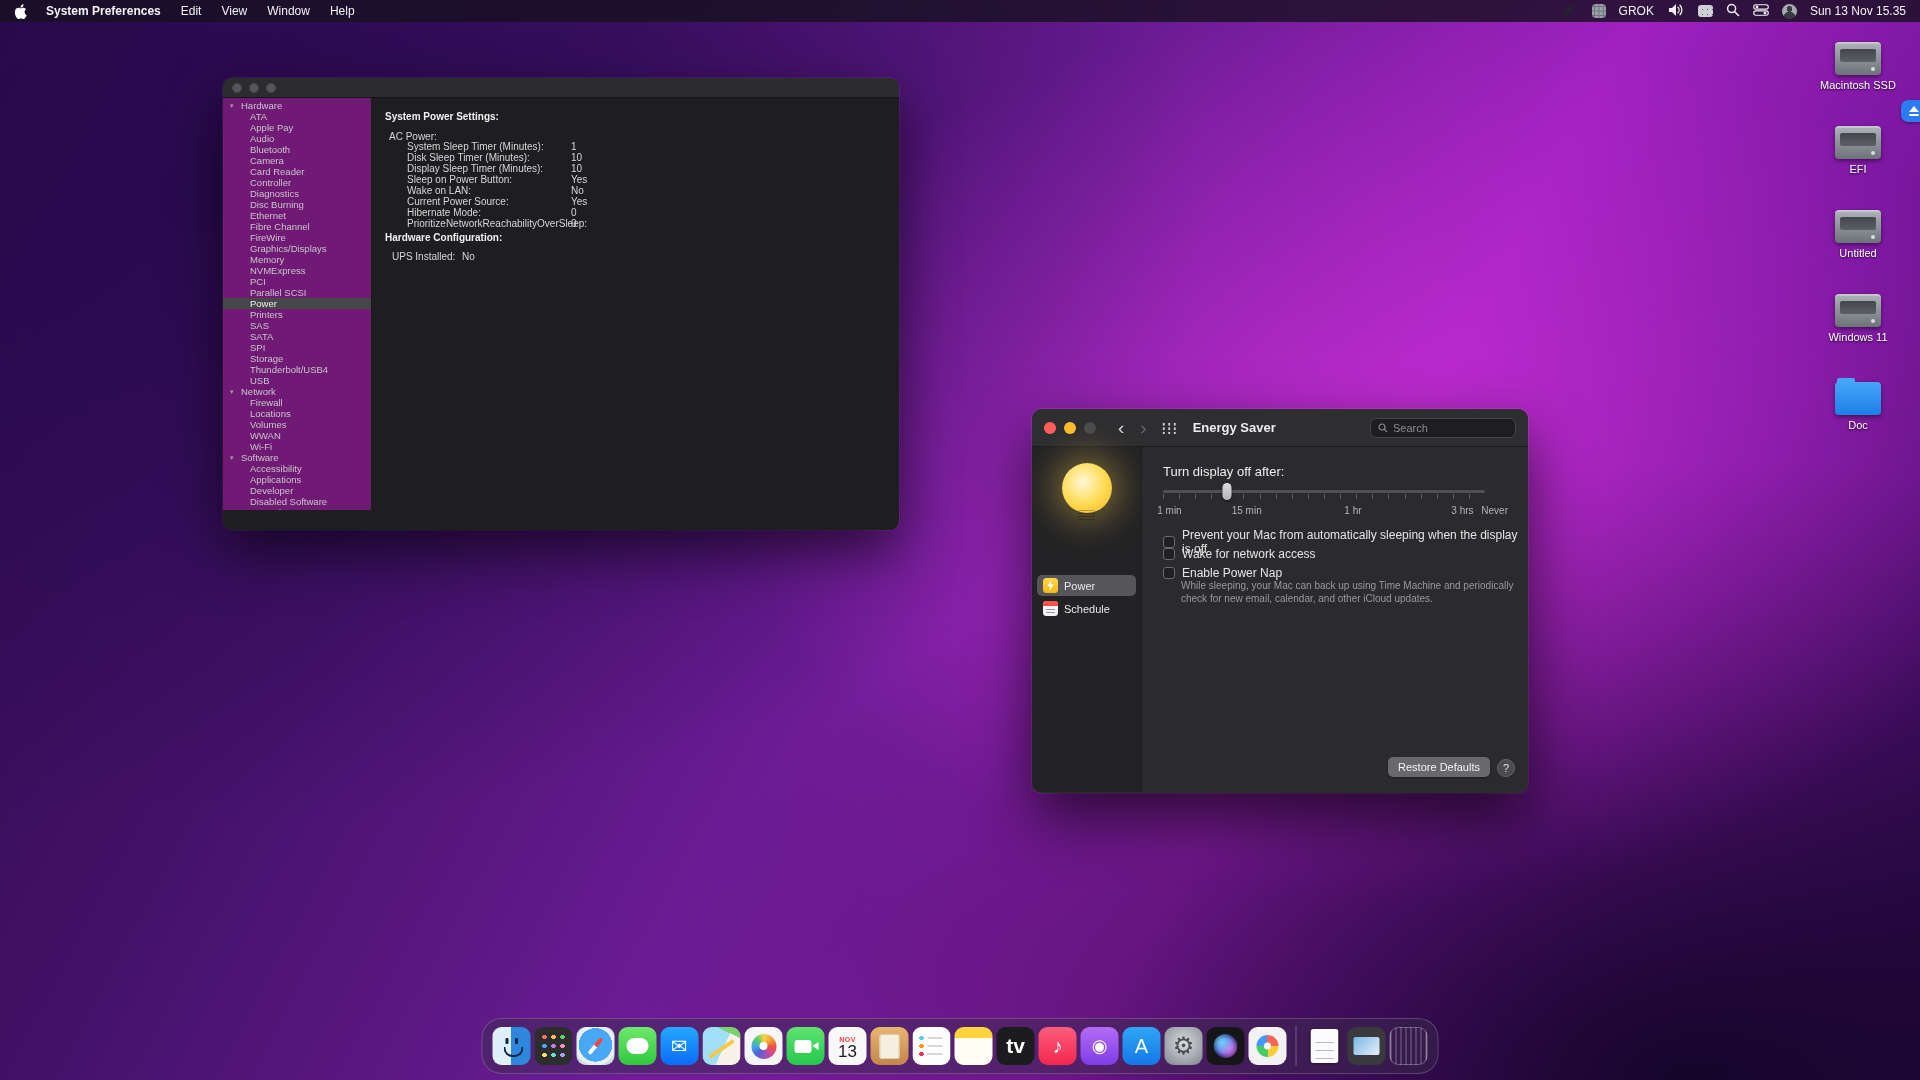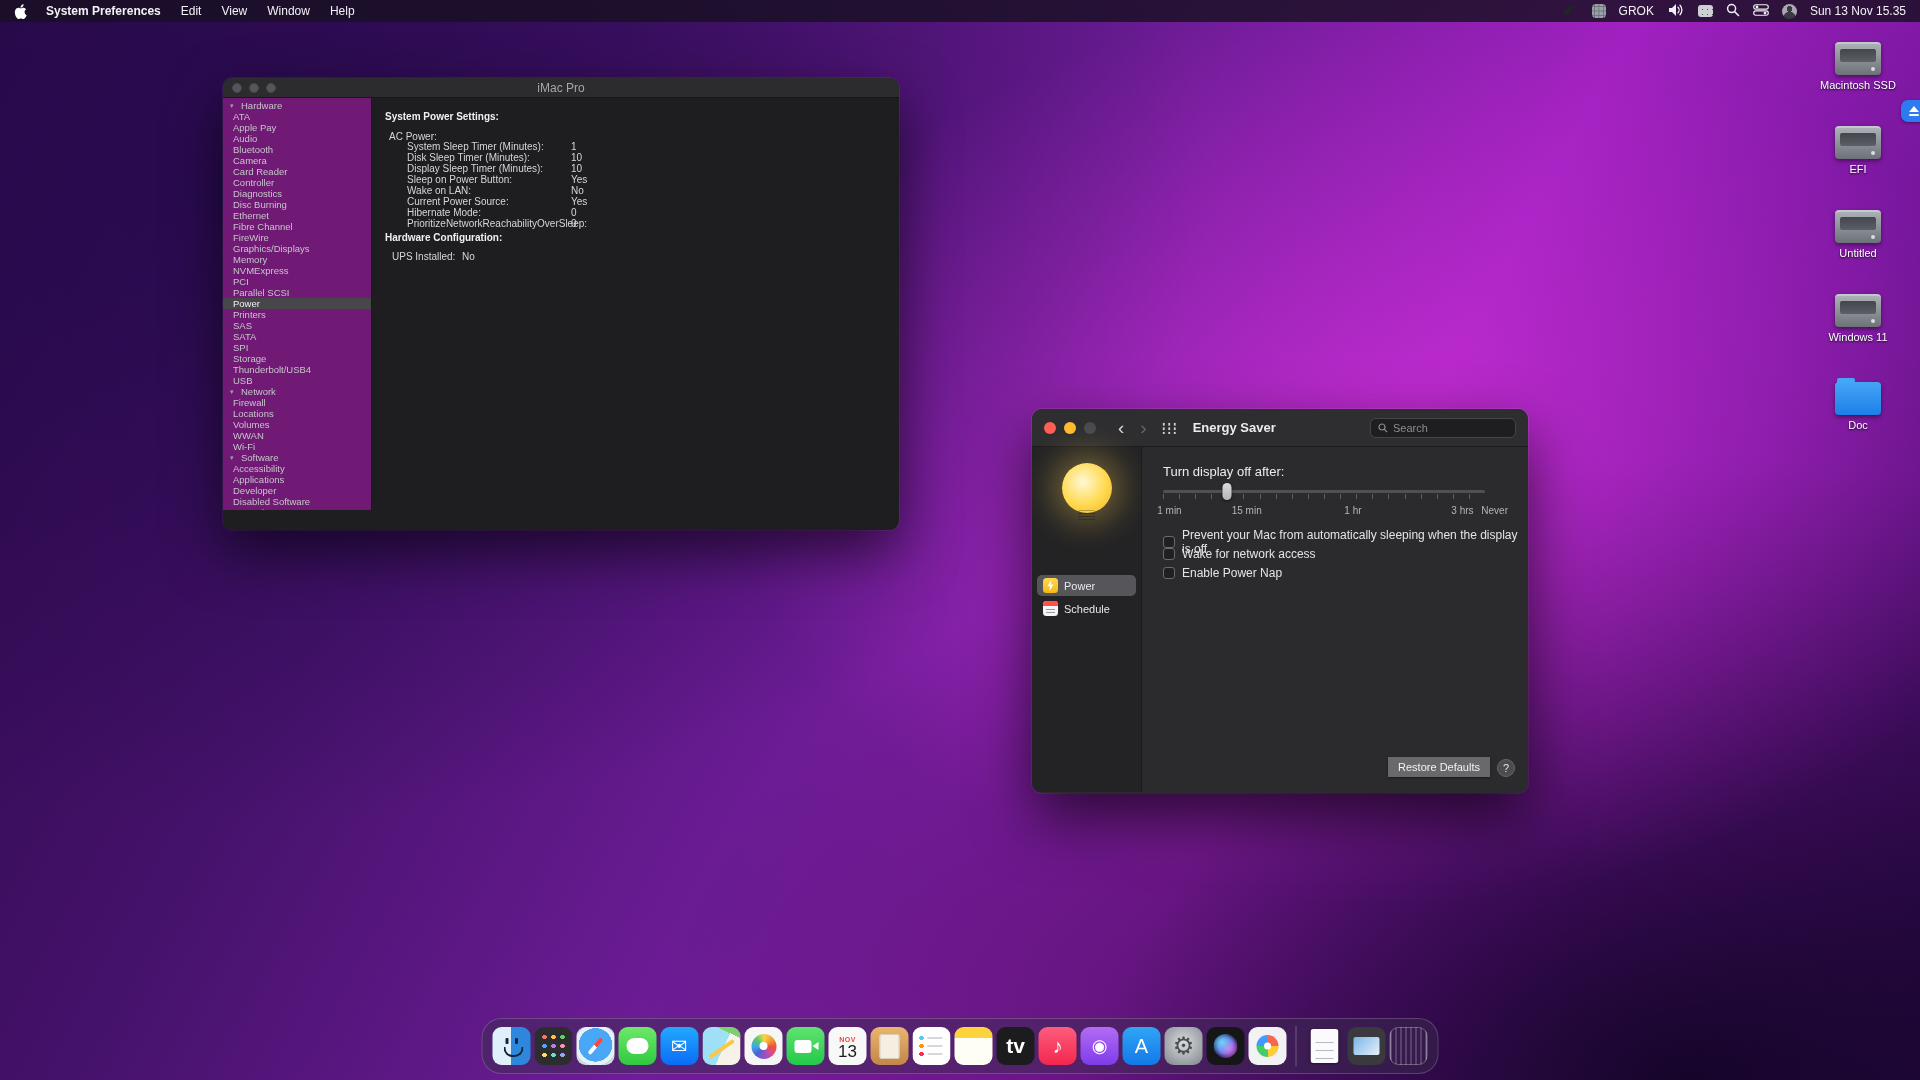--- a/index.html
+++ b/index.html
@@ -63,21 +63,21 @@
   .si-titlebar { height:20px; background:#2c2c2e; border-bottom:1px solid #161618; position:relative;
     display:flex; align-items:center; }
   .si-traffic { display:flex; gap:7px; padding-left:9px; }
   .si-dot { width:10px; height:10px; border-radius:50%; background:#55555a; border:1px solid #48484c; }
   .si-title { position:absolute; left:0; right:0; text-align:center; font-size:12px; color:#a6a6aa; }
   .si-body { display:flex; height:412px; }
   .si-sidebar { width:149px; background:#701a75; border-right:1px solid #1a1a1c; position:relative;
     padding-top:2px; overflow:hidden; font-size:9.5px; color:#c6c6ca; }
   .sb-row { height:11px; line-height:11px; display:flex; align-items:center; white-space:nowrap; }
   .sb-row.header { padding-left:7px; }
-  .sb-row.item { padding-left:10px;text-align:right; }
+  .sb-row.item { padding-left:27px;text-align:right; }
   .sb-row .disc { display:none; width:11px; font-size:7px; color:#a0a0a6; }
   .sb-row.header .disc { display:inline-block; }
   .sb-row.selected { background:#47474b; color:#f0f0f2; }
   .si-scrollbar { position:absolute; right:2px; top:24px; width:5px; height:232px; border-radius:3px; background:#5e5e63; }
   .si-content { flex:1; position:relative; background:#1e1e20; color:#d6d6d8; font-size:10px; }
   .si-h { position:absolute; left:13px; font-weight:bold; color:#f0f0f2; }
   .si-group { position:absolute; left:17px; }
   .ps-rows { position:absolute; left:35px; top:43px; right:8px; }
   .ps-row { height:11px; line-height:11px; white-space:nowrap; }
   .ps-label { display:inline-block; width:164px; }
@@ -134,21 +134,21 @@
     background:repeating-linear-gradient(90deg,#5d5d62 0 1px,transparent 1px 16.1px); }
   .slider .thumb { position:absolute; top:0; width:9px; height:17px; border-radius:4.5px;
     background:linear-gradient(#dcdcde,#b4b4b6); box-shadow:0 1px 3px rgba(0,0,0,.55); transform:translateX(-50%); }
   .sl-labels { position:absolute; left:21px; top:58px; width:322px; height:12px; }
   .sl-label { position:absolute; transform:translateX(-50%); font-size:10px; color:#b4b4b8; white-space:nowrap; }
   .cb-row { position:absolute; left:21px; display:flex; align-items:center; gap:7px; }
   .checkbox { width:12px; height:12px; border-radius:3px; background:#202022; border:1px solid #6a6a6e; flex:none; }
   .cb-label { font-size:12px; color:#e4e4e6; }
   .es-desc { position:absolute; left:39px; top:133px; width:334px; font-size:10px; line-height:1.25; color:#98989e; }
   .restore-btn { position:absolute; right:38px; bottom:15px; background:#69696d; color:#f2f2f4; border:none;
-    border-radius:0; font-size:11px; font-family:inherit; padding:4px 10px; box-shadow:0 1px 2px rgba(0,0,0,.4); }
+    border-radius:5px; font-size:11px; font-family:inherit; padding:4px 10px; box-shadow:0 1px 2px rgba(0,0,0,.4); }
   .help-btn { position:absolute; right:13px; bottom:15px; width:18px; height:18px; border-radius:50%;
     background:#4c4c50; border:1px solid #66666a; color:#e0e0e4; font-size:11px; font-family:inherit; line-height:1; }
 
   
   .dock { position:absolute; left:50%; bottom:6px; transform:translateX(-50%); display:flex; align-items:center;
     gap:4px; padding:7px 10px; background:rgba(58,46,76,0.45); border:1px solid rgba(255,255,255,0.18);
     border-radius:20px; z-index:40; }
   .dock-item { position:relative; width:38px; height:38px; border-radius:9px; display:flex; align-items:center;
     justify-content:center; flex:none; overflow:hidden; }
   .dock-sep { width:1px; height:40px; background:rgba(255,255,255,0.28); margin:0 5px; flex:none; }
@@ -320,21 +320,20 @@
     <span class="bar"></span>
   </div>
 
   <div class="si-window">
     <div class="si-titlebar">
       <div class="si-traffic">
         <span class="si-dot"></span>
         <span class="si-dot"></span>
         <span class="si-dot"></span>
       </div>
-      <div class="si-title">iMac Pro</div>
     </div>
     <div class="si-body">
       <div class="si-sidebar">
 
           <div class="sb-row header">
             <span class="disc">▾</span>
             <span class="sb-label">Hardware</span>
           </div>
 
           <div class="sb-row item">
@@ -628,20 +627,21 @@
           <span class="cb-label">Prevent your Mac from automatically sleeping when the display is off</span>
         </div>
         <div class="cb-row" style="top:100px">
           <span class="checkbox"></span>
           <span class="cb-label">Wake for network access</span>
         </div>
         <div class="cb-row" style="top:119px">
           <span class="checkbox"></span>
           <span class="cb-label">Enable Power Nap</span>
         </div>
+        <div class="es-desc">While sleeping, your Mac can back up using Time Machine and periodically check for new email, calendar, and other iCloud updates.</div>
         <button class="restore-btn">Restore Defaults</button>
         <button class="help-btn">?</button>
       </div>
     </div>
   </div>
 
   <div class="dock">
     <div class="dock-item di-finder"></div>
     <div class="dock-item di-launchpad"></div>
     <div class="dock-item di-safari">

